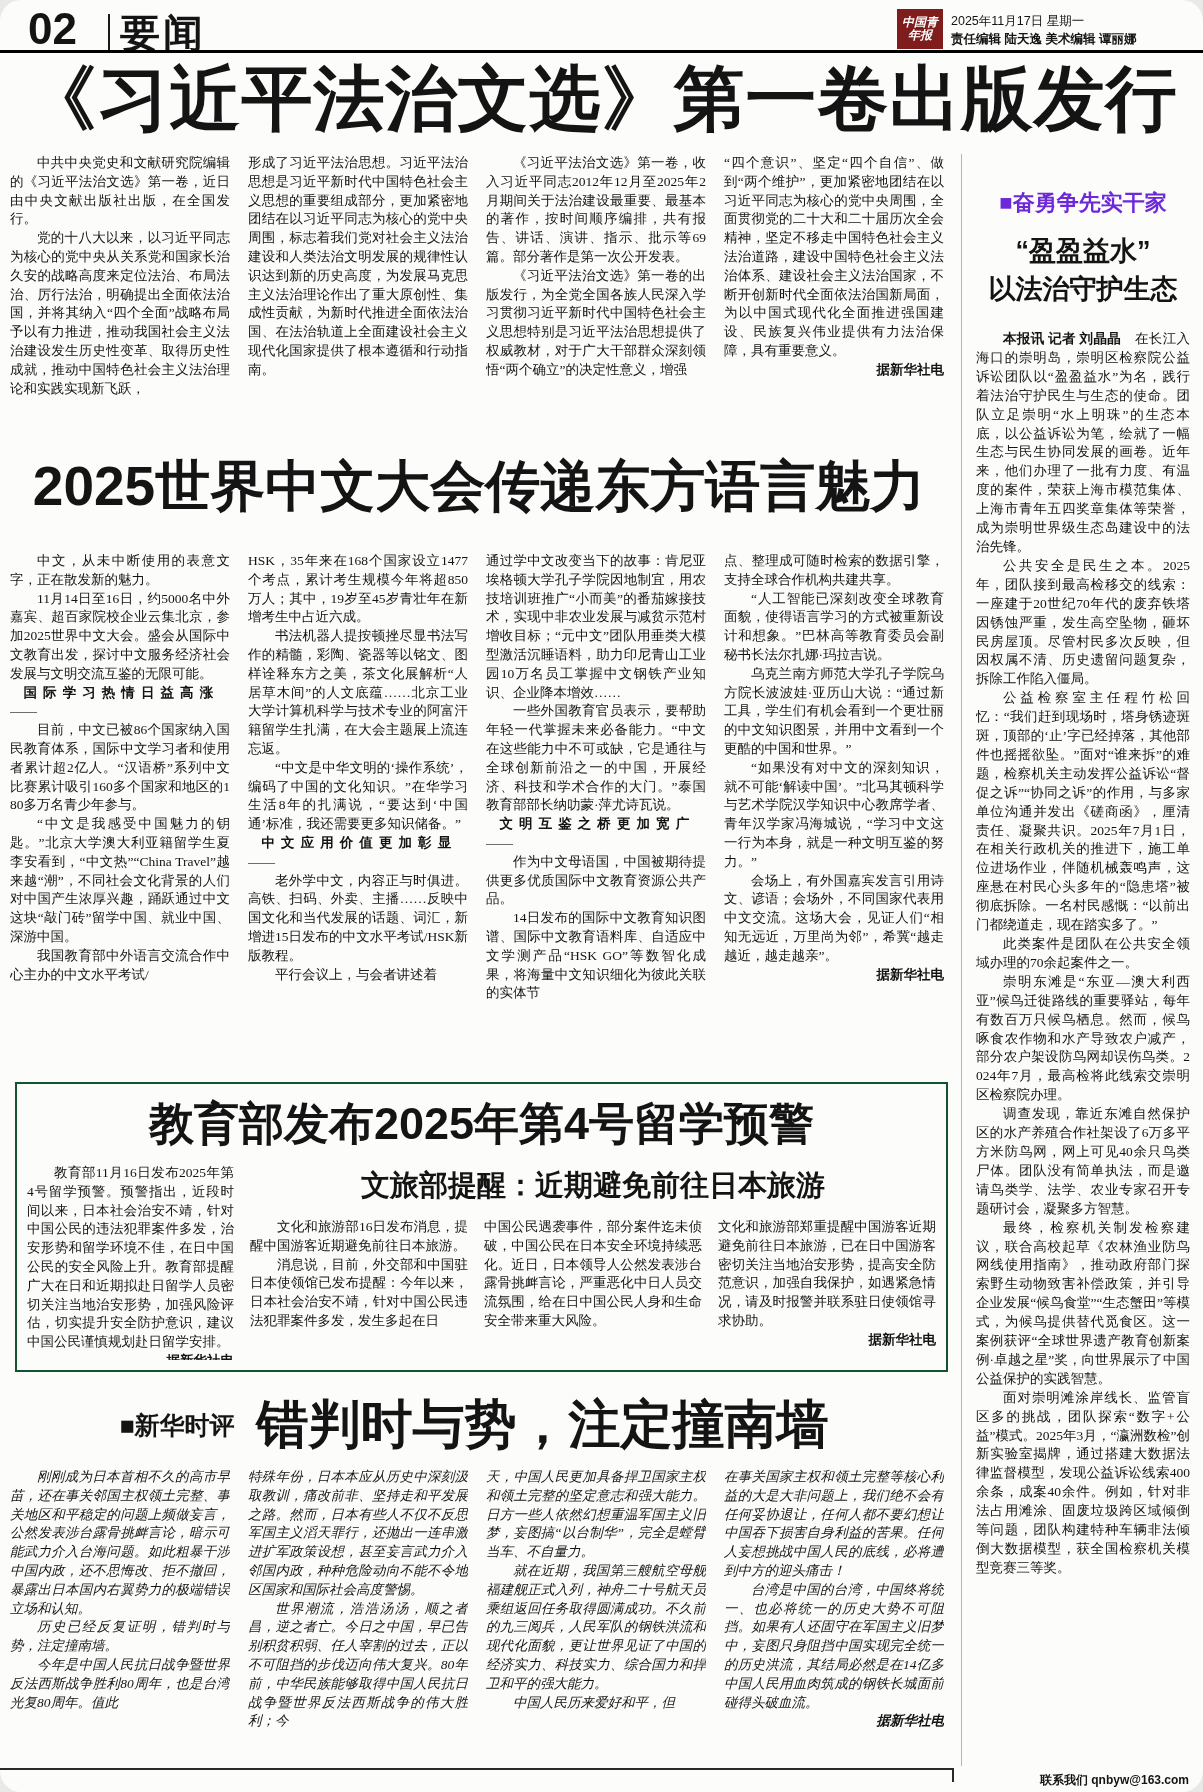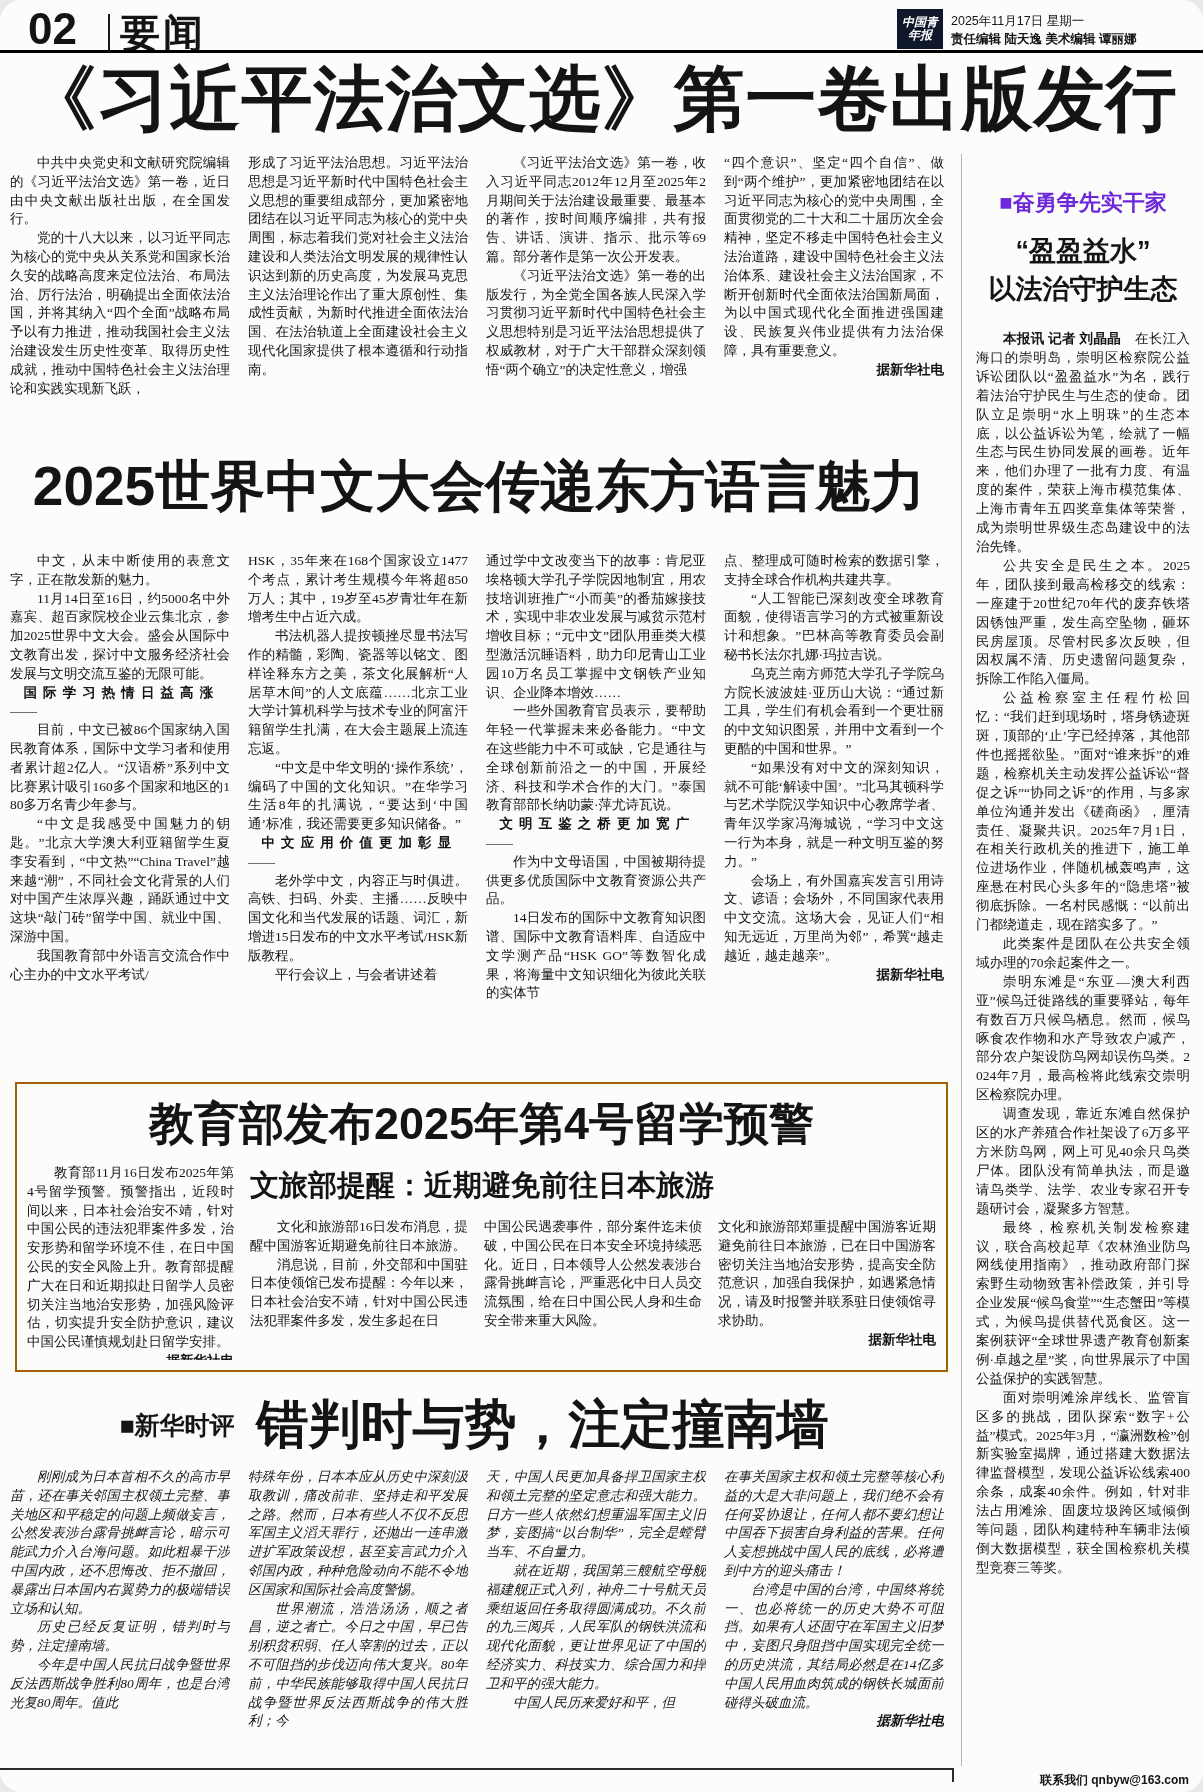--- a/index.html
+++ b/index.html
@@ -5,21 +5,21 @@
   html,body{margin:0;padding:0;background:#e9e9e7;}
   .page{position:relative;width:1203px;height:1792px;margin:0 auto;background:#fcfcfa;
         overflow:hidden;color:#141414;font-family:"Liberation Serif","DejaVu Serif",serif;border-radius:21px;}
 
   
   .hdr-num{position:absolute;left:28px;top:4px;font-size:44px;font-weight:700;
            font-family:"Liberation Sans","DejaVu Sans",sans-serif;}
   .hdr-div{position:absolute;left:108px;top:14px;width:2px;height:38px;background:#1a1a1a;}
   .hdr-section{position:absolute;left:120px;top:6px;font-size:40px;font-weight:700;letter-spacing:3px;
            font-family:"Liberation Sans","DejaVu Sans",sans-serif;}
-  .logo{position:absolute;left:897px;top:9px;width:46px;height:40px;background:#0f172a;color:#fff;
+  .logo{position:absolute;left:897px;top:9px;width:46px;height:40px;background:#7f1d1d;color:#fff;
         display:flex;align-items:center;justify-content:center;text-align:center;
         font-size:12px;line-height:13px;font-weight:700;font-style:italic;}
   .hdr-meta{position:absolute;left:951px;top:12px;font-size:12.5px;line-height:18px;
         font-family:"Liberation Sans","DejaVu Sans",sans-serif;}
   .hdr-meta .l2{font-weight:700;}
   .hdr-rule{position:absolute;left:0;top:50px;width:1203px;height:3px;background:#000;}
 
   
   .lead-headline{position:absolute;left:8px;top:52px;width:1187px;text-align:center;white-space:nowrap;
         font-family:"Liberation Sans","DejaVu Sans",sans-serif;font-weight:900;font-size:71px;letter-spacing:1px;}
@@ -36,28 +36,28 @@
   .b-sub{font-weight:700;letter-spacing:0.45em;text-indent:1em;margin-top:3px;}
   .b-dash{letter-spacing:0;}
   .b-byline{text-align:right;font-weight:700;}
 
   .lead-cols{position:absolute;left:10px;top:154px;height:284px;}
   .lead-cols .col{height:284px;}
   .conf-cols{position:absolute;left:10px;top:552px;height:512px;}
   .conf-cols .col{height:512px;}
 
   
-  .box{position:absolute;left:15px;top:1082px;width:933px;height:290px;border:2px solid #a16207;
+  .box{position:absolute;left:15px;top:1082px;width:933px;height:290px;border:2px solid #14532d;
        box-sizing:border-box;padding:6px 10px 8px;}
   .box-headline{text-align:center;white-space:nowrap;margin:4px 0 10px;
        font-family:"Liberation Sans","DejaVu Sans",sans-serif;font-weight:900;font-size:45px;}
   .box-body{display:flex;gap:16px;}
   .box-left{width:218px;height:196px;}
   .box-right{flex:1;}
-  .box-subtitle{text-align:left;font-weight:900;font-size:29px;margin:2px 0 12px;}
+  .box-subtitle{text-align:center;font-weight:900;font-size:29px;margin:2px 0 12px;}
   .box-cols{display:flex;gap:16px;}
   .box-cols .col{width:218px;height:150px;}
 
   
   .comm-hdr{position:absolute;left:0;top:1390px;width:948px;display:flex;align-items:center;
             justify-content:center;gap:22px;}
   .comm-kicker{font-family:"Liberation Sans","DejaVu Sans",sans-serif;font-weight:700;font-size:25px;}
   .comm-headline{font-weight:900;font-size:52px;white-space:nowrap;}
   .comm-cols{position:absolute;left:10px;top:1468px;height:298px;}
   .comm-cols .col{height:298px;font-style:italic;}

